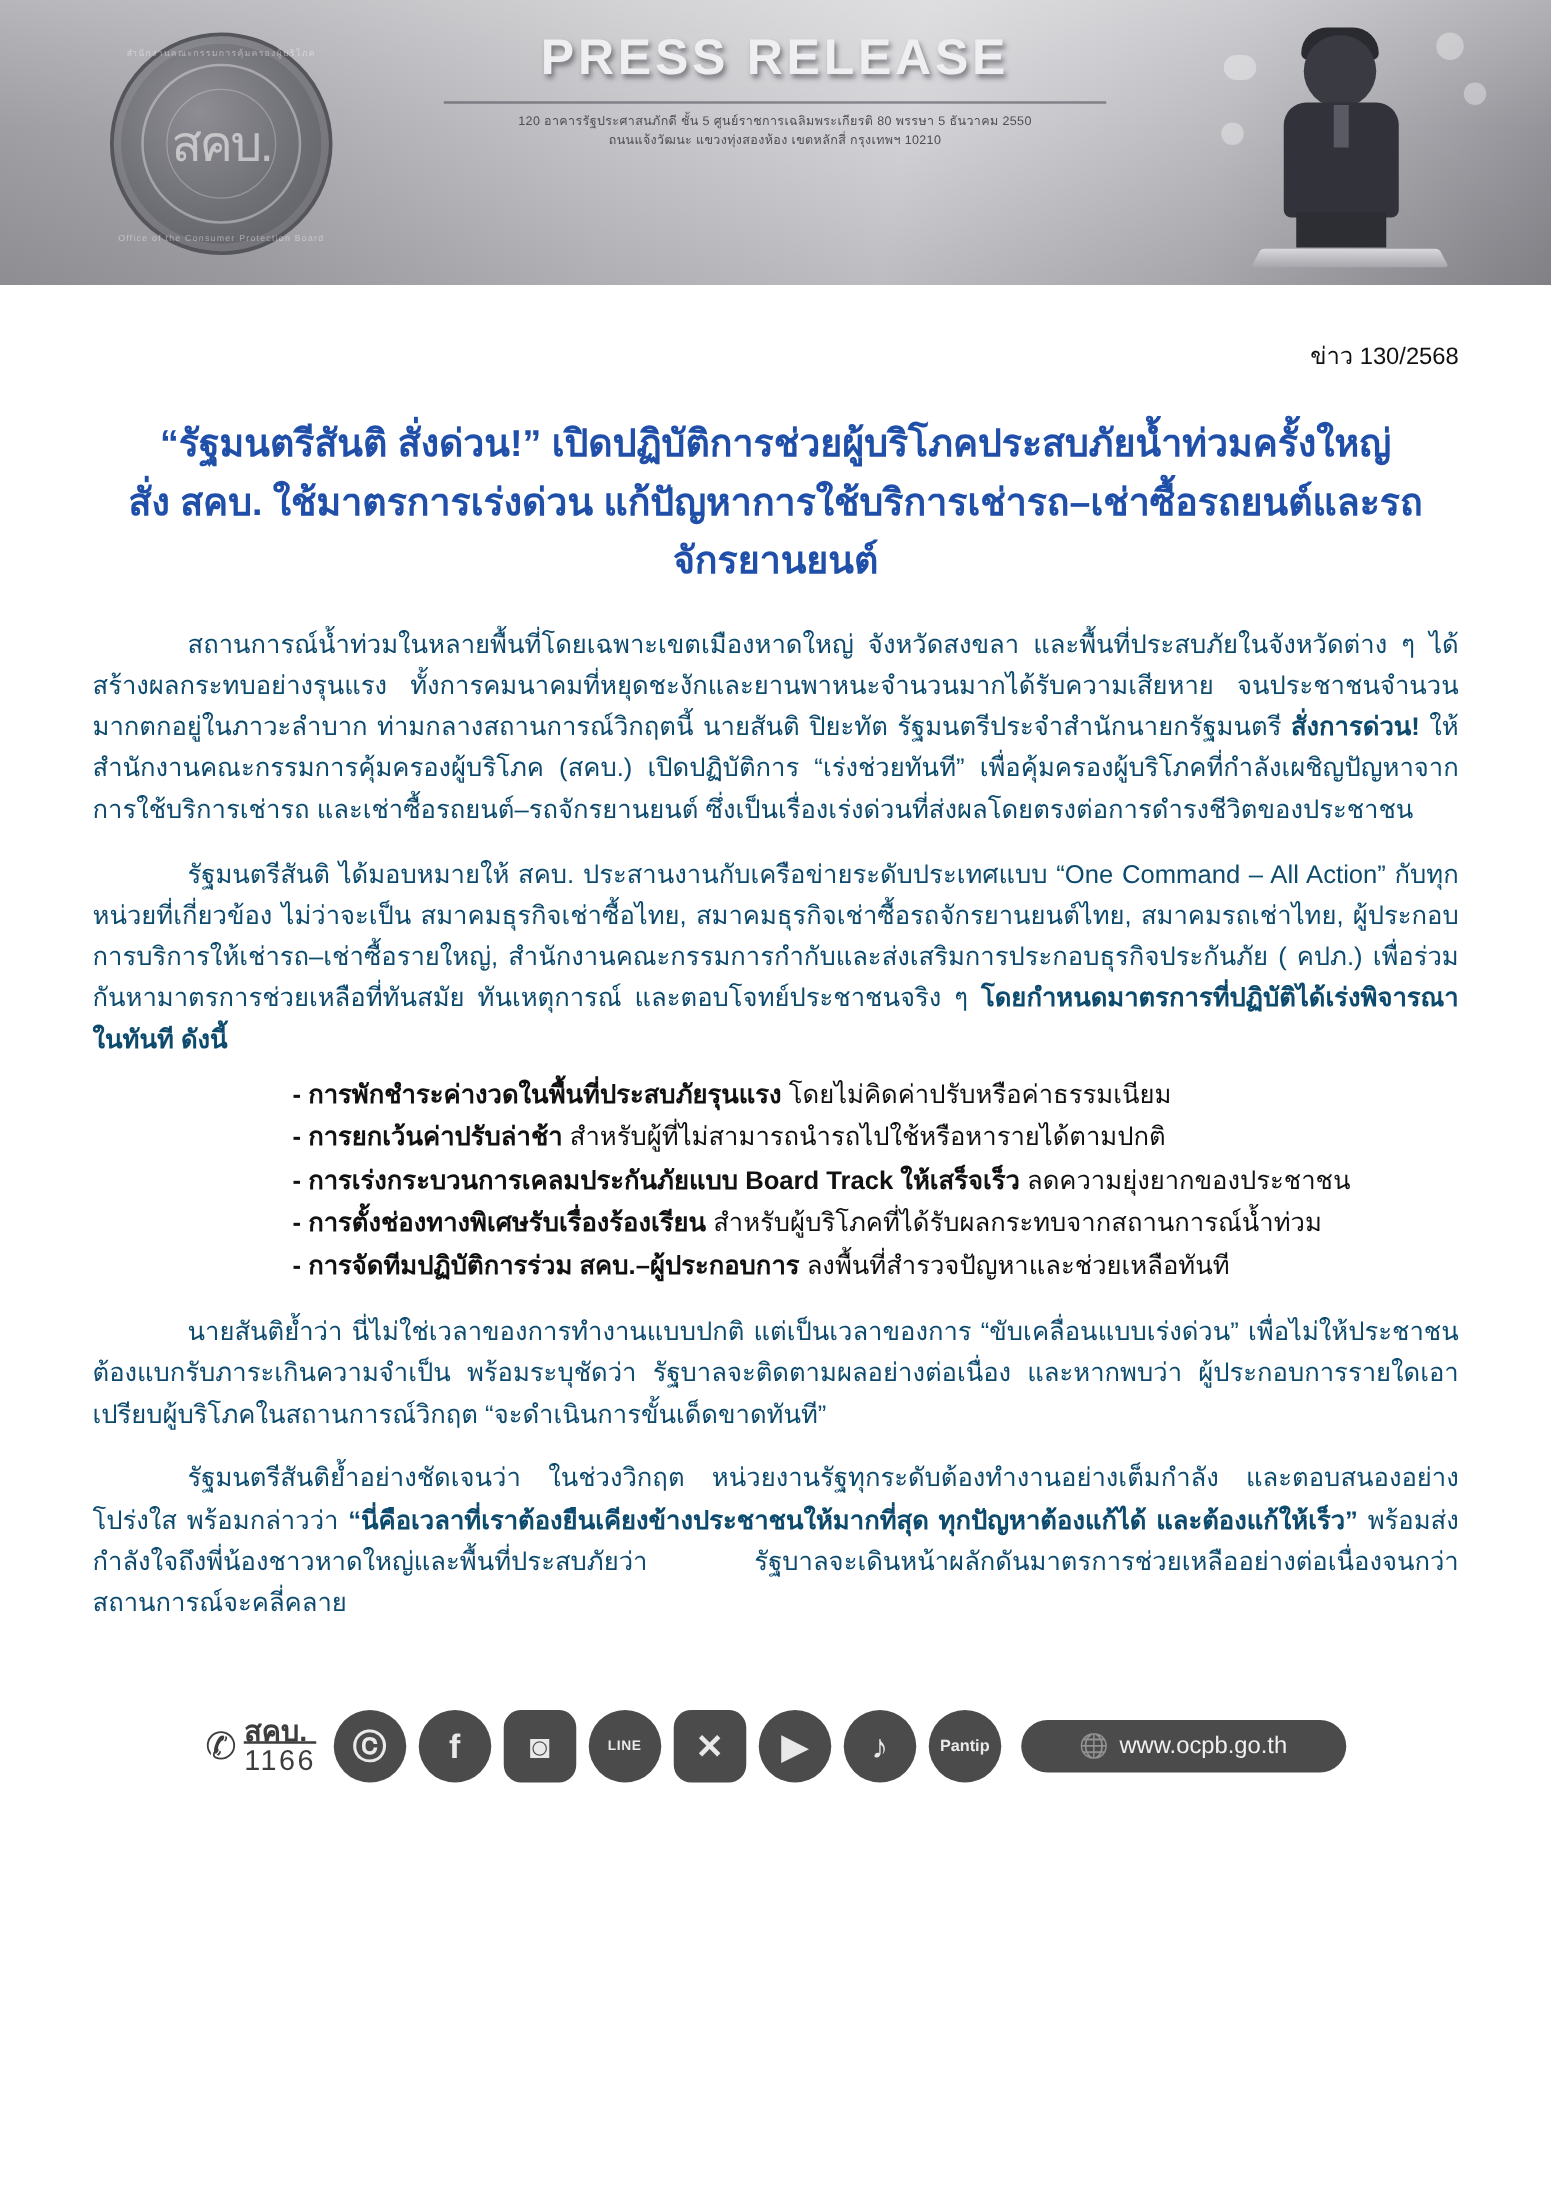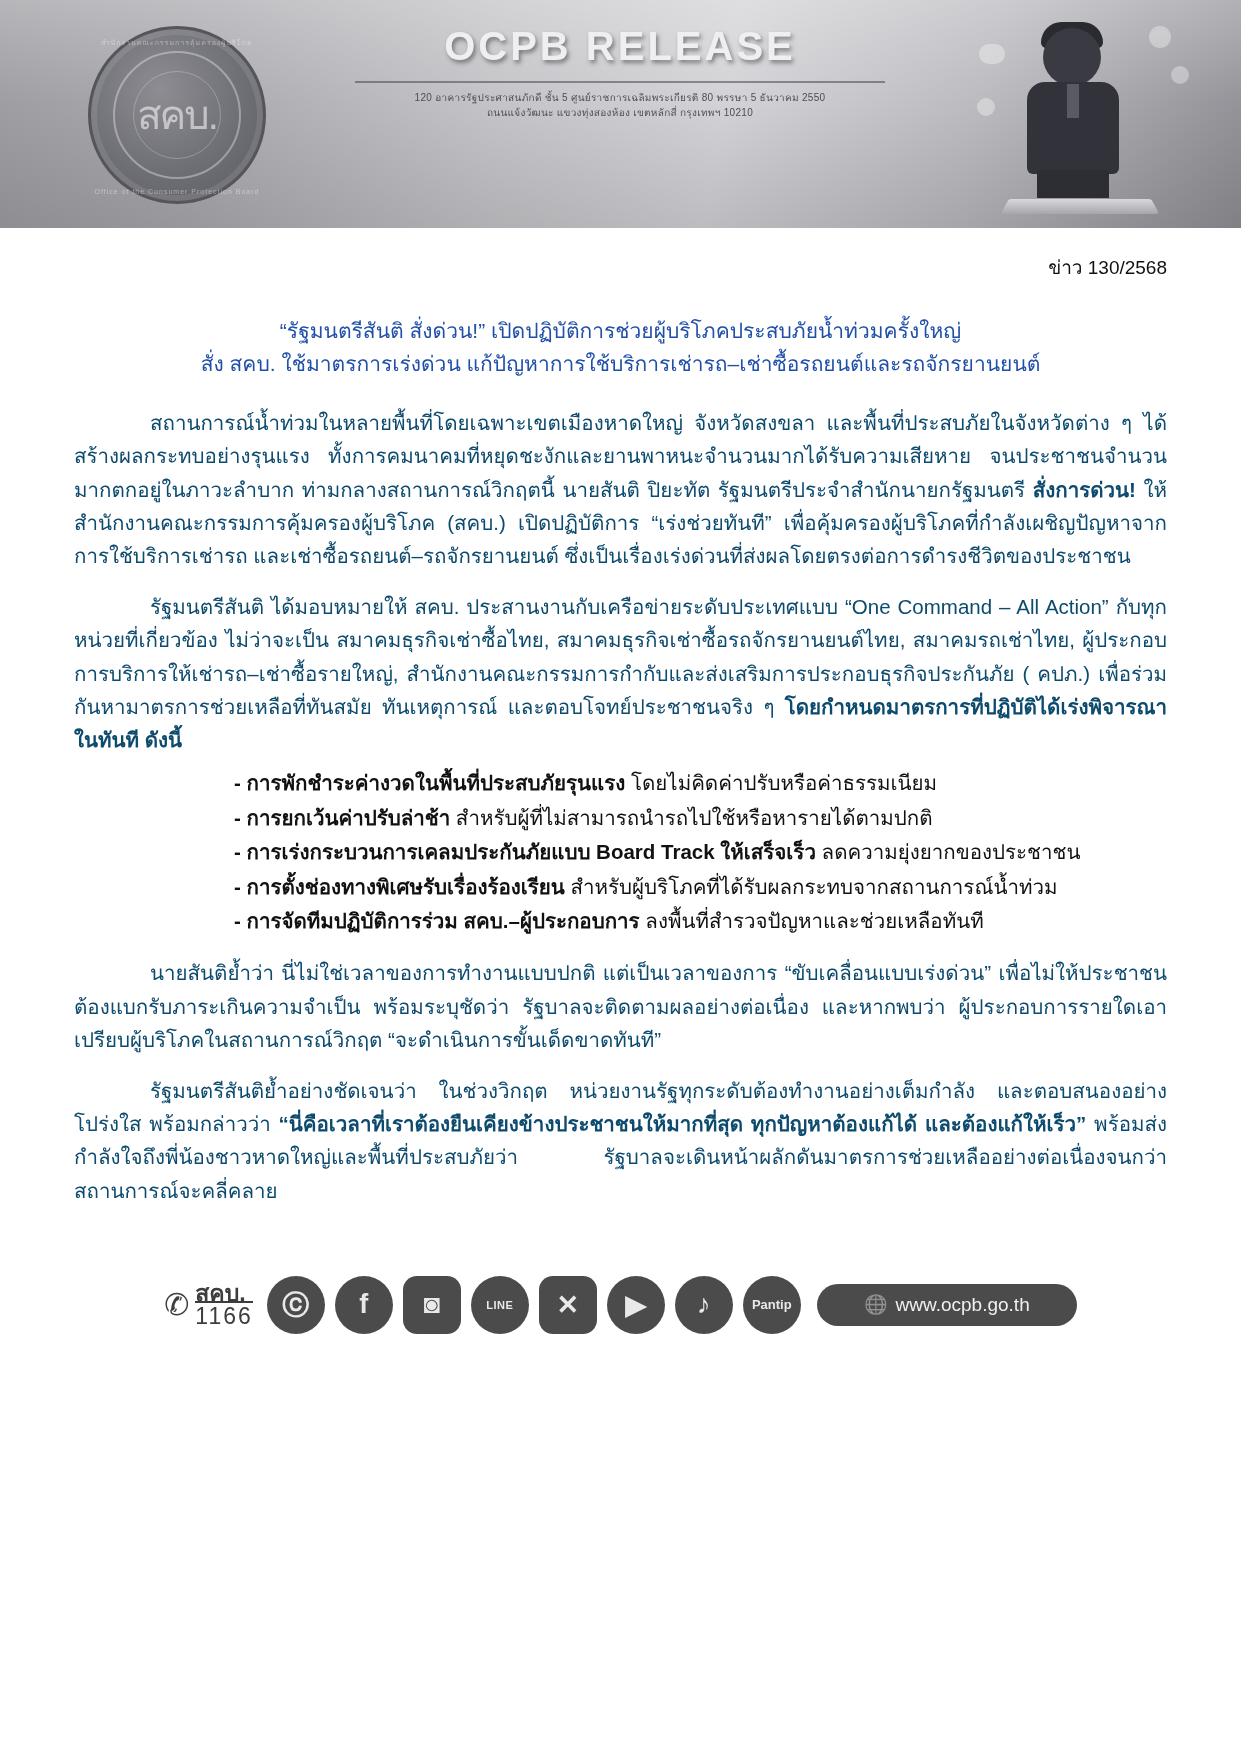--- a/index.html
+++ b/index.html
@@ -179,34 +179,34 @@
     border-radius: 50%;
     background: rgba(255,255,255,0.35);
   }
   .mascot .b1 { left: 8px; top: 34px; width: 26px; height: 20px; border-radius: 12px;}
   .mascot .b2 { left: 178px; top: 16px; width: 22px; height: 22px; }
   .mascot .b3 { left: 200px; top: 56px; width: 18px; height: 18px; }
   .mascot .b4 { left: 6px; top: 88px; width: 18px; height: 18px; }
 
   
   .doc {
-    padding: 22px 74px 0 74px;
+    padding: 40px 74px 0 74px;
     box-sizing: border-box;
   }
   .meta {
     text-align: right;
     font-size: 19px;
     line-height: 1.85;
     color: #111;
   }
   .headline {
     text-align: center;
     color: #1f4fa8;
-    font-weight: normal;
-    font-size: 21px;
+    font-weight: bold;
+    font-size: 30px;
     line-height: 1.55;
     margin-top: 30px;
     margin-bottom: 4px;
   }
   .headline .l2 { display: block; }
 
   .para {
     font-size: 20.5px;
     line-height: 1.62;
     text-align: justify;
@@ -305,21 +305,21 @@
       <div class="seal-ring-text">
         <span class="top">สำนักงานคณะกรรมการคุ้มครองผู้บริโภค</span>
         <span class="bot">Office of the Consumer Protection Board</span>
       </div>
       <div class="seal-inner">
         <span class="seal-glyph">สคบ.</span>
       </div>
     </div>
 
     <div class="banner-title-wrap">
-      <div class="banner-sub">OCPB RELEASE</div>
+      <div class="banner-sub">PRESS RELEASE</div>
       <div class="banner-rule"></div>
       <div class="banner-addr">120 อาคารรัฐประศาสนภักดี ชั้น 5 ศูนย์ราชการเฉลิมพระเกียรติ 80 พรรษา 5 ธันวาคม 2550</div>
       <div class="banner-addr">ถนนแจ้งวัฒนะ แขวงทุ่งสองห้อง เขตหลักสี่ กรุงเทพฯ 10210</div>
     </div>
 
     <div class="mascot">
       <div class="bub b1"></div>
       <div class="bub b2"></div>
       <div class="bub b3"></div>
       <div class="bub b4"></div>

